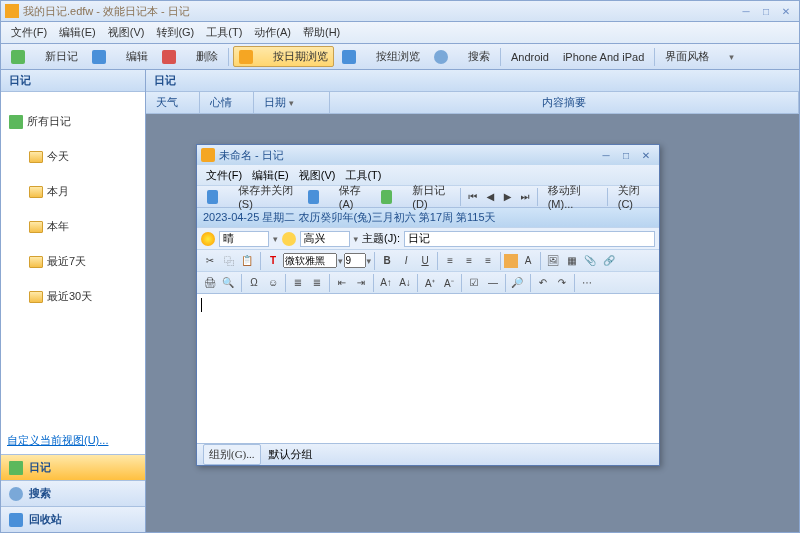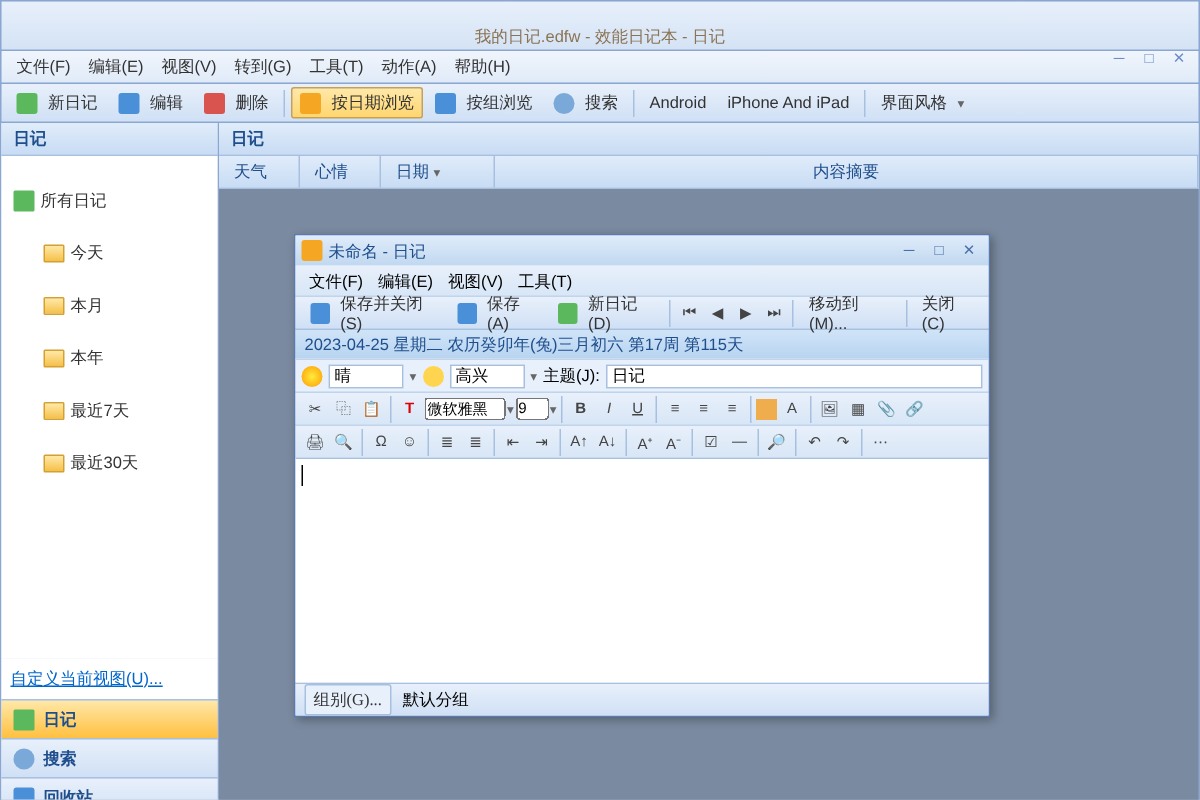--- a/index.html
+++ b/index.html
@@ -1,24 +1,24 @@
 <!DOCTYPE html>
 <html><head>
 <meta charset="utf-8">
 <style>
 * { box-sizing: border-box; margin: 0; padding: 0; }
 body { font-family: "Microsoft YaHei", Tahoma, sans-serif; font-size: 11px; background: #d4e3f5; width: 800px; height: 533px; overflow: hidden; }
-.titlebar { height: 22px; background: linear-gradient(#e8f0fb,#d4e3f5); display: flex; align-items: center; padding: 16px 4px; color: #8b7355; border: 1px solid #8ba7d1; flex-direction: column; }
+.titlebar { height: 22px; background: linear-gradient(#e8f0fb,#d4e3f5); display: flex; align-items: center; padding: 4px 4px; color: #8b7355; border: 1px solid #8ba7d1; }
 .titlebar-icon { width: 14px; height: 14px; background: #f5a623; margin-right: 4px; }
 .window-controls { margin-left: auto; display: flex; gap: 2px; }
 .window-controls span { width: 18px; height: 14px; display: inline-flex; align-items: center; justify-content: center; color: #6b8cc4; cursor: pointer; font-size: 10px; }
 .menubar { height: 22px; background: linear-gradient(#f0f5fc,#e0ebf8); display: flex; align-items: center; padding: 0 4px; border: 1px solid #8ba7d1; border-top: none; }
 .menubar span { padding: 2px 6px; cursor: pointer; color: #333; }
 .toolbar { height: 26px; background: linear-gradient(#e8f0fb,#d0e0f5); display: flex; align-items: center; padding: 0 4px; gap: 2px; border: 1px solid #8ba7d1; border-top: none; }
-.tb-btn { padding: 2px 5px; display: inline-flex; align-items: center; gap: 7px; cursor: pointer; color: #333; border: 1px solid transparent; border-radius: 2px; }
+.tb-btn { padding: 2px 5px; display: inline-flex; align-items: center; gap: 20px; cursor: pointer; color: #333; border: 1px solid transparent; border-radius: 2px; }
 .tb-btn.active { background: linear-gradient(#ffe8a8,#ffd670); border-color: #c8a050; }
 .tb-sep { width: 1px; height: 18px; background: #a8c0e0; margin: 0 2px; }
 .ico { width: 14px; height: 14px; display: inline-block; }
 .ico-green { background: #5cb85c; border-radius: 2px; }
 .ico-blue { background: #4a90d9; border-radius: 2px; }
 .ico-orange { background: #f5a623; border-radius: 2px; }
 .ico-red { background: #d9534f; border-radius: 2px; }
 .ico-search { background: #7aa8d8; border-radius: 50%; }
 .main { display: flex; height: 463px; border: 1px solid #8ba7d1; border-top: none; }
 .sidebar { width: 145px; background: #dce8f7; display: flex; flex-direction: column; border-right: 1px solid #8ba7d1; }

